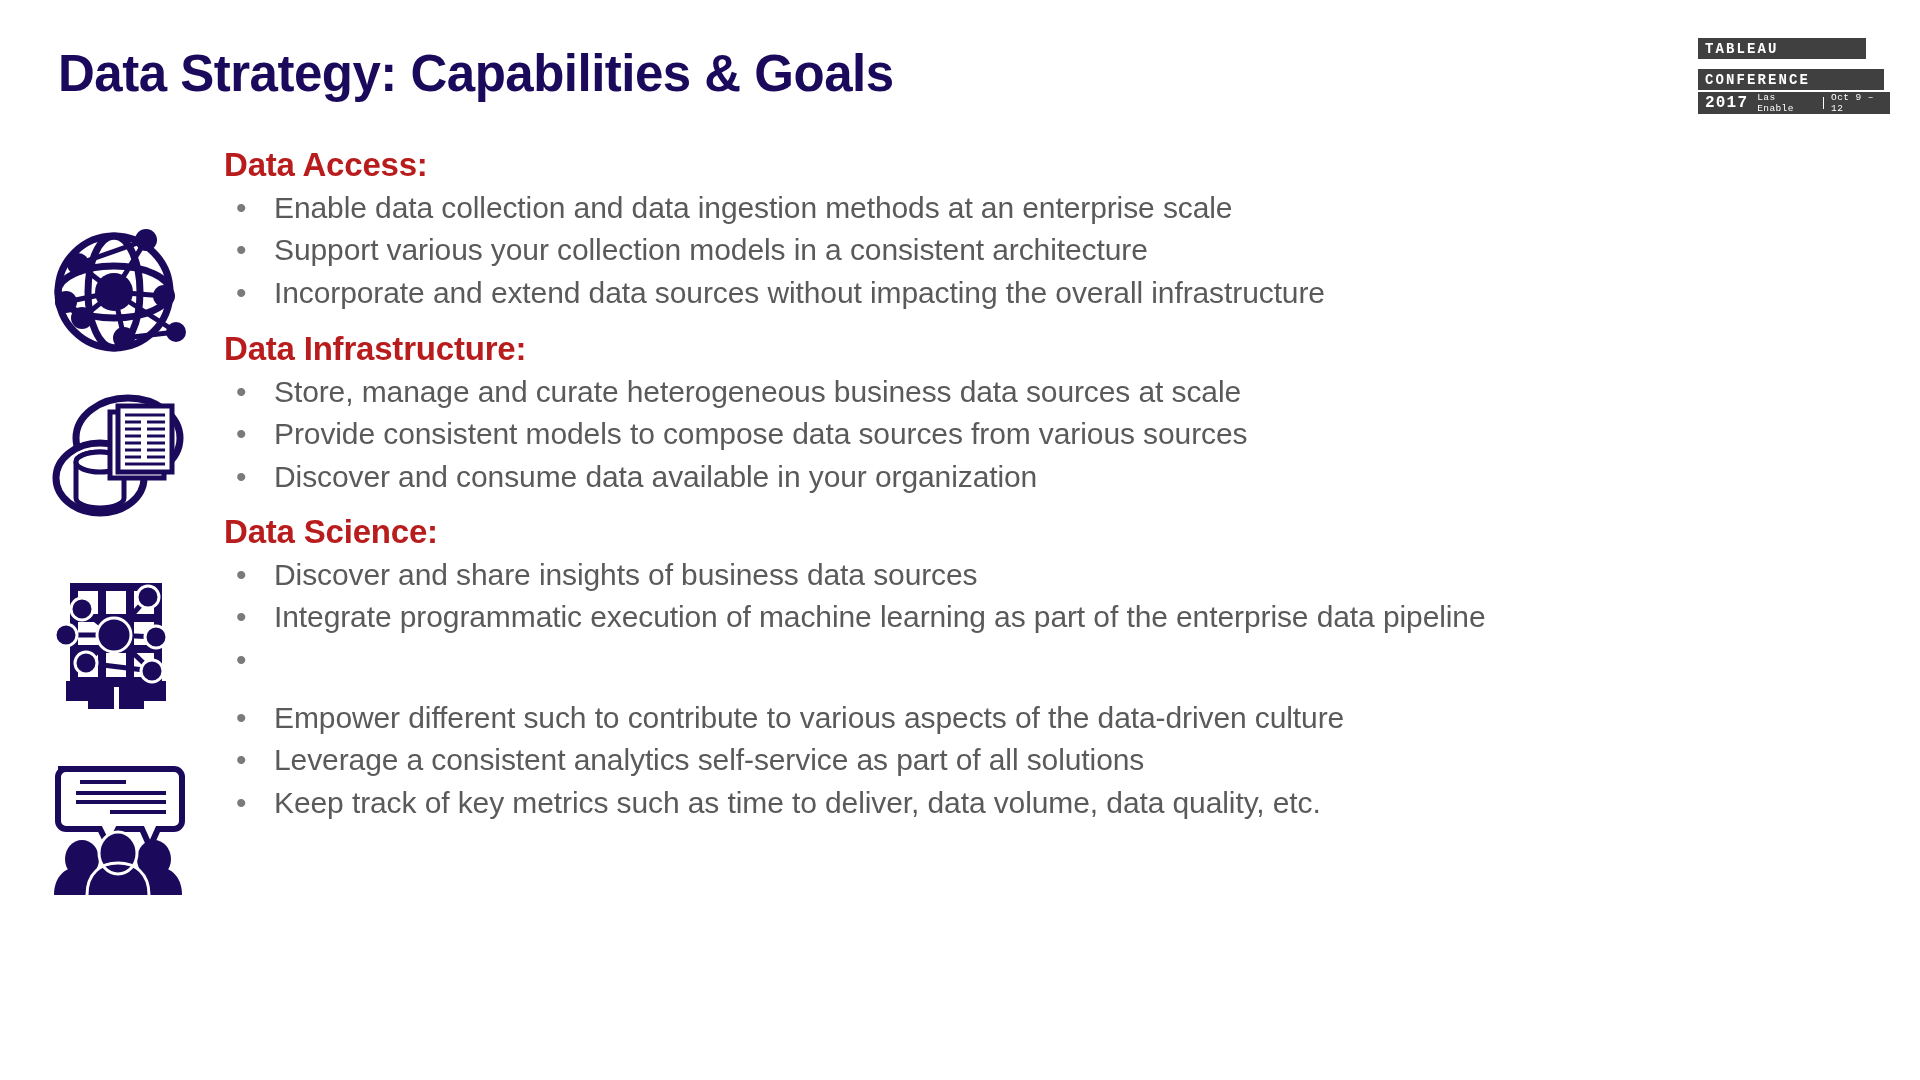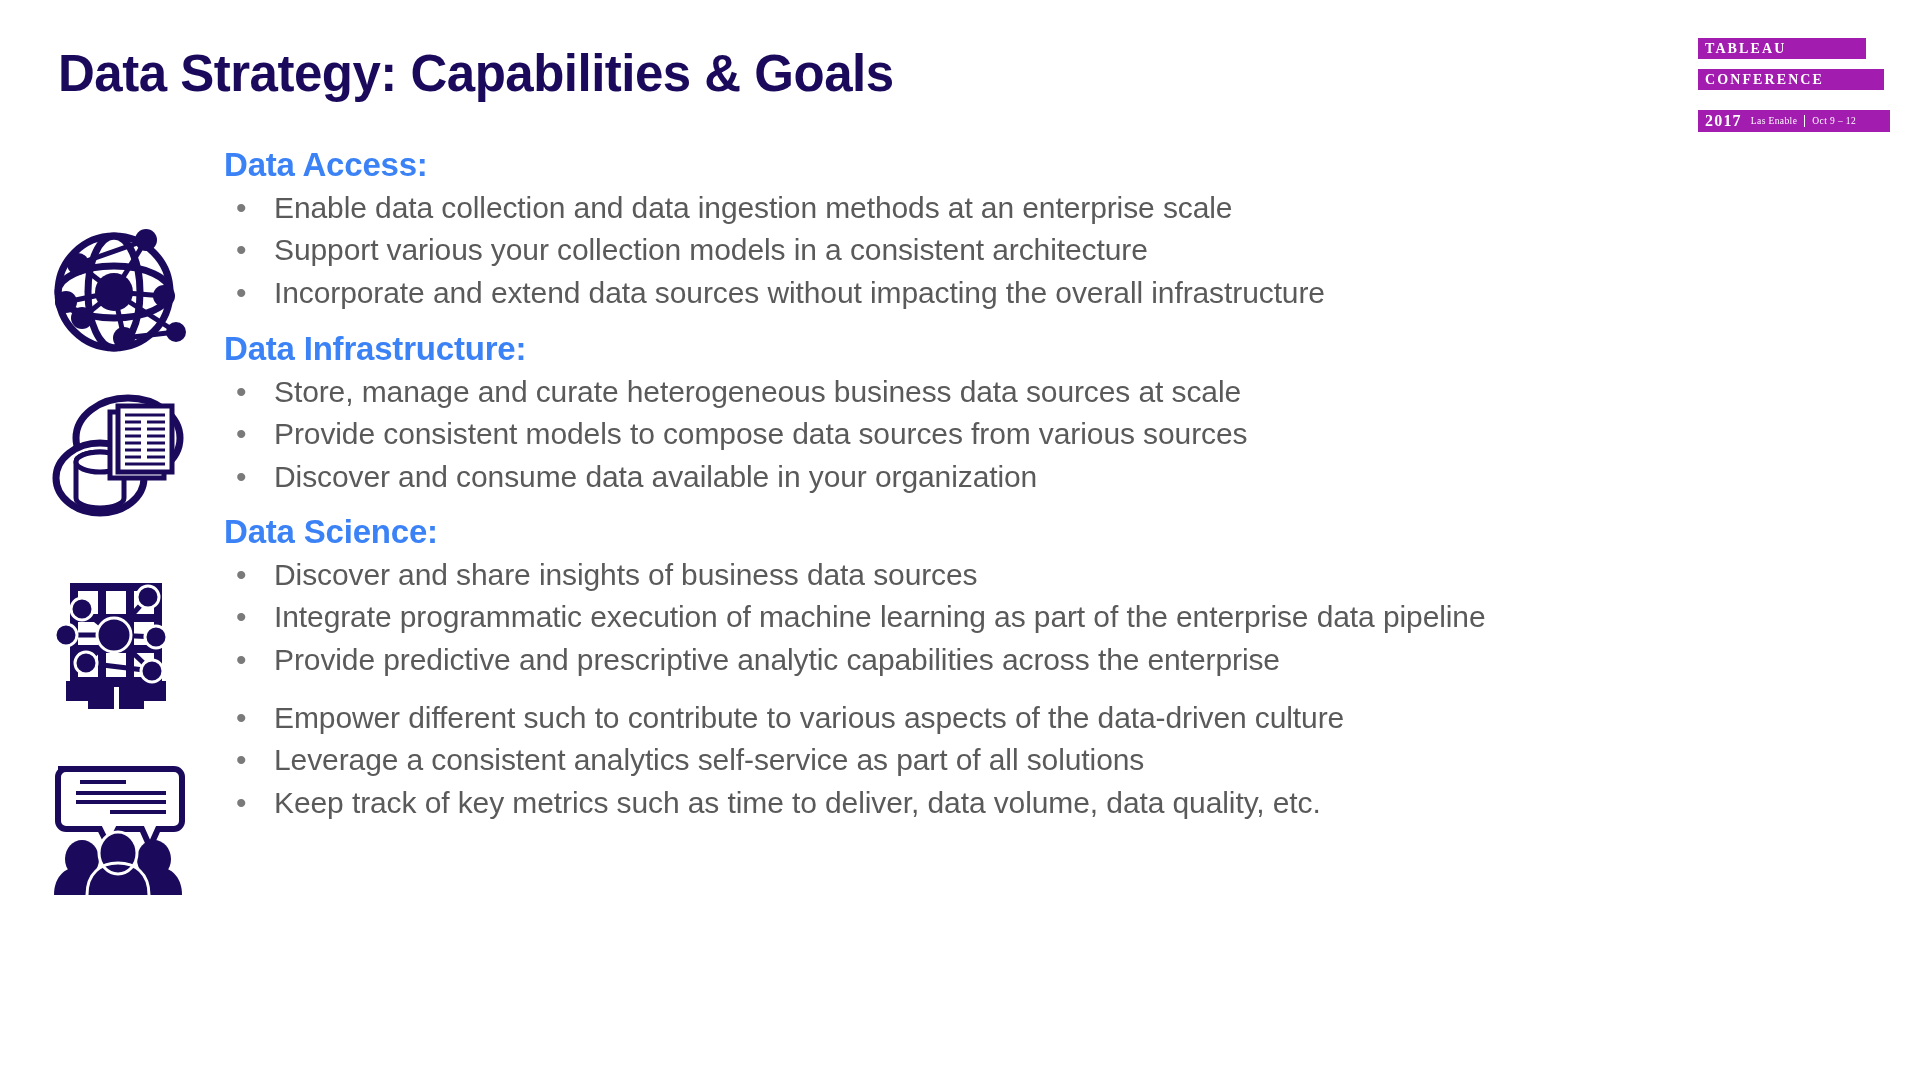--- a/index.html
+++ b/index.html
@@ -29,23 +29,23 @@
   }
 
   
   .tc-logo {
     position: absolute;
     right: 30px;
     top: 38px;
     width: 192px;
   }
   .tc-row {
-    background: #a21caf;
+    background: #404040;
     color: #ffffff;
-    font-family: Liberation Serif, serif;
+    font-family: Liberation Mono, monospace;
     font-weight: bold;
     display: flex;
     align-items: center;
     box-sizing: border-box;
   }
   .tc-row-1 {
     height: 21px;
     width: 168px;
     padding-left: 7px;
     font-size: 14px;
@@ -55,21 +55,21 @@
     height: 21px;
     width: 186px;
     margin-top: 10px;
     padding-left: 7px;
     font-size: 14px;
     letter-spacing: 2.1px;
   }
   .tc-row-3 {
     height: 22px;
     width: 192px;
-    margin-top: 20px;
+    margin-top: 2px;
     padding-left: 7px;
     font-size: 16px;
     letter-spacing: 1.2px;
     gap: 9px;
   }
   .tc-meta {
     font-size: 9.5px;
     font-weight: normal;
     letter-spacing: 0.4px;
     display: flex;
@@ -97,21 +97,21 @@
     height: 140px;
   }
   .sec-body {
     position: absolute;
     left: 224px;
     width: 1680px;
   }
   .sec-heading {
     font-size: 33px;
     font-weight: bold;
-    color: #3b82f6;
+    color: #b91c1c;
     line-height: 1.0;
     margin: 0 0 6px 0;
     letter-spacing: -0.2px;
     white-space: nowrap;
   }
   ul.bullets {
     list-style: none;
     margin: 0;
     padding: 0;
   }
@@ -279,21 +279,21 @@
         <circle cx="108" cy="62" r="11"></circle>
         <circle cx="104" cy="96" r="11"></circle>
       </g>
     </svg>
   </div>
   <div class="sec-body">
     <div class="sec-heading">Data Science:</div>
     <ul class="bullets">
       <li><span class="bul">•</span><span>Discover and share insights of business data sources</span></li>
       <li><span class="bul">•</span><span>Integrate programmatic execution of machine learning as part of the enterprise data pipeline</span></li>
-      <li><span class="bul">•</span><span>Provide predictive and prescriptive analytic capabilities across the enterprise</span></li>
+      <li><span class="bul">•</span></li>
     </ul>
   </div>
 </div>
 
 <div class="section" id="sec-3">
   <div class="sec-icon">
     <svg viewBox="0 0 140 140" width="140" height="140">
       <path d="M10 14 h116 a8 8 0 0 1 8 8 v44 a8 8 0 0 1 -8 8 h-16 l-8 18 l-8 -18 h-24 l-9 18 l-9 -18 h-34 a8 8 0 0 1 -8 -8 v-44 a8 8 0 0 1 8 -8 z" fill="#ffffff" stroke="#1b0a5c" stroke-width="6"></path>
       <g stroke="#1b0a5c" stroke-width="4">
         <line x1="32" y1="27" x2="78" y2="27"></line>

